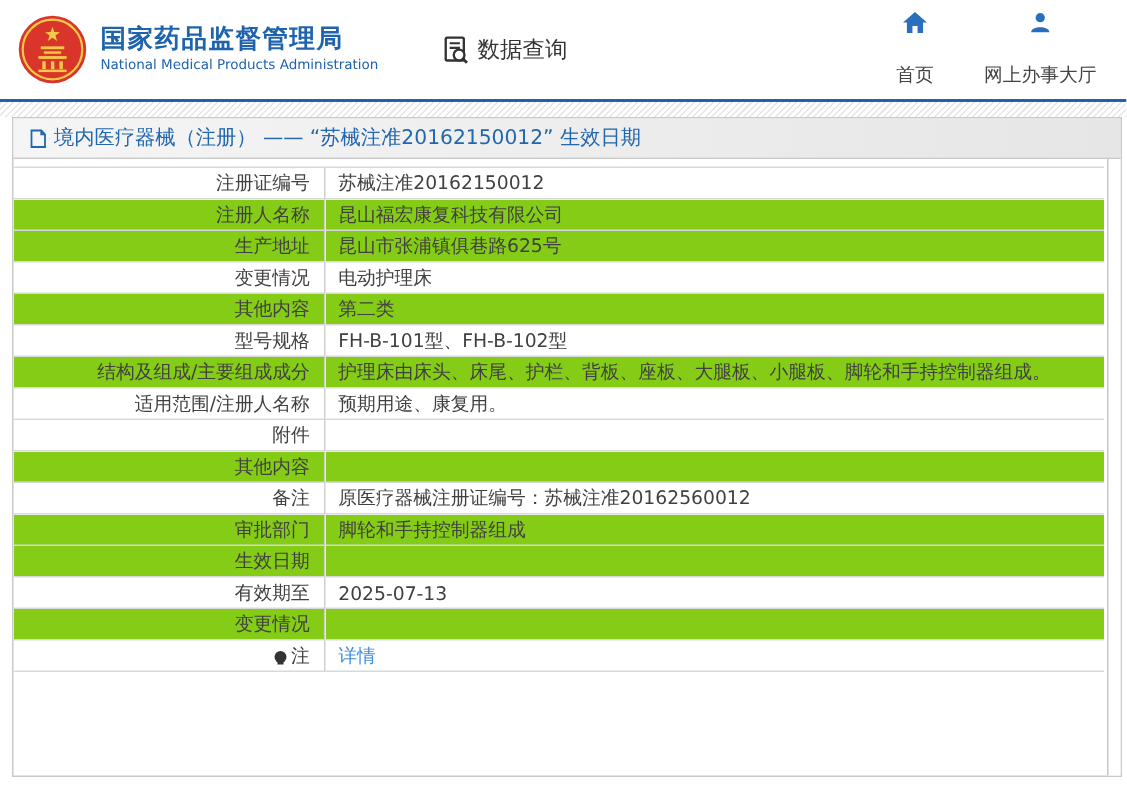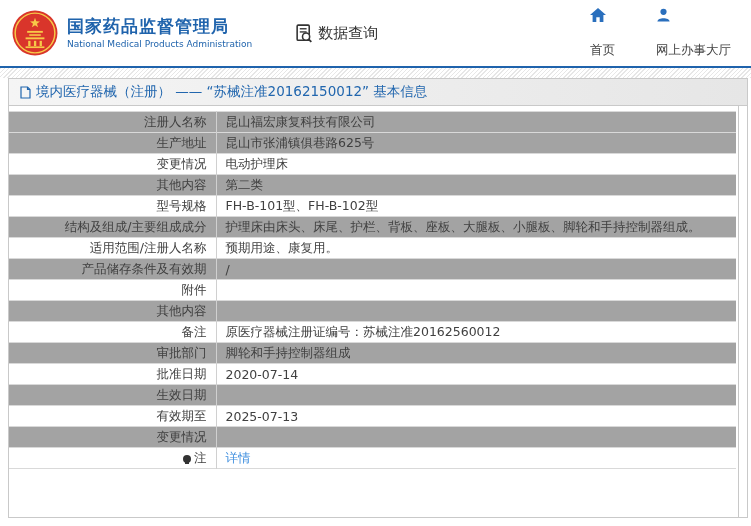--- a/index.html
+++ b/index.html
@@ -35,21 +35,21 @@
     color:var(--brand-blue);font-size:9px;margin-top:2px;white-space:nowrap;
   }
   .data-query{
     display:flex;align-items:center;margin-left:42px;cursor:pointer;
   }
   .data-query svg{margin-right:3px;}
   .data-query-label{font-size:15px;color:#333;}
   .header-spacer{flex:1;}
   .top-nav{display:flex;align-items:center;gap:26px;padding-right:10px;}
   .nav-item{
-    display:flex;flex-direction:column;align-items:flex-start;gap:20px;
+    display:flex;flex-direction:column;align-items:center;gap:20px;
     cursor:pointer;min-width:40px;
   }
   .nav-item .nav-label{font-size:12.5px;color:#444;white-space:nowrap;}
   
   .blue-rule{height:2px;background:var(--brand-blue);}
   .hatch-strip{
     height:10px;background:
       repeating-linear-gradient(135deg, rgba(120,120,120,.18) 0 1px, transparent 1px 3px);
   }
   
@@ -74,21 +74,21 @@
   table.info{
     width:100%;border-collapse:collapse;table-layout:fixed;
     border-top:1px solid var(--row-border);
     border-bottom:1px solid var(--row-border);
   }
   table.info td{
     height:21px;font-size:12.5px;color:var(--text-dark);
     padding:0 9px;white-space:nowrap;overflow:hidden;vertical-align:middle;
   }
   table.info tr + tr td{border-top:1px solid var(--row-border);}
-  tr.alt td{background:#a3a3a3;}
+  tr.alt td{background:#84cc16;}
   td.label-cell{
     width:207px;text-align:right;border-right:1px solid #d0d0d0;
   }
   td.value-cell a{color:var(--link-blue);text-decoration:none;}
   .note-bulb{
     display:inline-block;width:8px;height:8px;border-radius:50%;
     background:#333;position:relative;margin-right:3px;vertical-align:-1px;
   }
   .note-bulb::after{
     content:"";position:absolute;left:2px;top:7px;width:4px;height:2.5px;background:#333;
@@ -149,27 +149,31 @@
 
 <div class="blue-rule"></div>
 <div class="hatch-strip"></div>
 
 <div class="container">
   <div class="title-bar">
     <svg width="11" height="13" viewBox="0 0 11 13">
       <path d="M1 1 H7.5 L10 3.5 V12 H1 Z" fill="none" stroke="#2166ae" stroke-width="1.2"></path>
       <path d="M7.5 1 V3.5 H10" fill="none" stroke="#2166ae" stroke-width="1.2"></path>
     </svg>
-    <span class="page-title">境内医疗器械（注册） —— “苏械注准20162150012” 基本信息</span>
+    <span class="page-title">境内医疗器械（注册） —— “苏械注准20162150012” 生效日期</span>
   </div>
 
   <div class="content-body">
     <div class="table-area">
       <table class="info">
         <tbody>
+            <tr>
+              <td class="label-cell">注册证编号</td>
+              <td class="value-cell">苏械注准20162150012</td>
+            </tr>
             <tr class="alt">
               <td class="label-cell">注册人名称</td>
               <td class="value-cell">昆山福宏康复科技有限公司</td>
             </tr>
             <tr class="alt">
               <td class="label-cell">生产地址</td>
               <td class="value-cell">昆山市张浦镇俱巷路625号</td>
             </tr>
             <tr>
               <td class="label-cell">变更情况</td>
@@ -184,44 +188,36 @@
               <td class="value-cell">FH-B-101型、FH-B-102型</td>
             </tr>
             <tr class="alt">
               <td class="label-cell">结构及组成/主要组成成分</td>
               <td class="value-cell">护理床由床头、床尾、护栏、背板、座板、大腿板、小腿板、脚轮和手持控制器组成。</td>
             </tr>
             <tr>
               <td class="label-cell">适用范围/注册人名称</td>
               <td class="value-cell">预期用途、康复用。</td>
             </tr>
-            <tr class="alt">
-              <td class="label-cell">产品储存条件及有效期</td>
-              <td class="value-cell">/</td>
-            </tr>
             <tr>
               <td class="label-cell">附件</td>
               <td class="value-cell"></td>
             </tr>
             <tr class="alt">
               <td class="label-cell">其他内容</td>
               <td class="value-cell"></td>
             </tr>
             <tr>
               <td class="label-cell">备注</td>
               <td class="value-cell">原医疗器械注册证编号：苏械注准20162560012</td>
             </tr>
             <tr class="alt">
               <td class="label-cell">审批部门</td>
               <td class="value-cell">脚轮和手持控制器组成</td>
             </tr>
-            <tr>
-              <td class="label-cell">批准日期</td>
-              <td class="value-cell">2020-07-14</td>
-            </tr>
             <tr class="alt">
               <td class="label-cell">生效日期</td>
               <td class="value-cell"></td>
             </tr>
             <tr>
               <td class="label-cell">有效期至</td>
               <td class="value-cell">2025-07-13</td>
             </tr>
             <tr class="alt">
               <td class="label-cell">变更情况</td>

